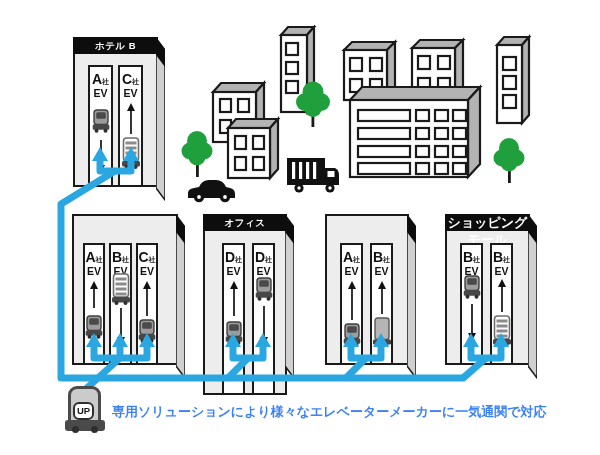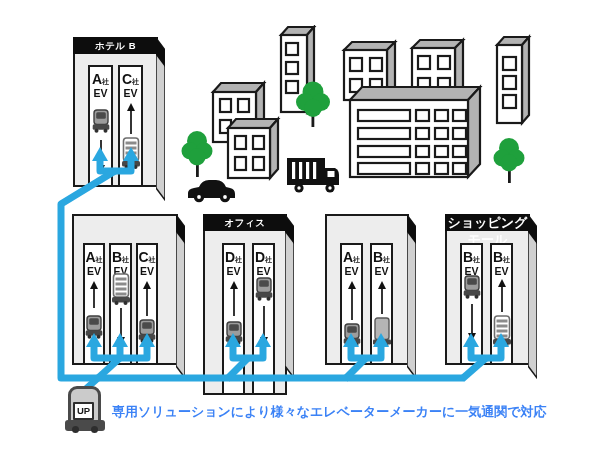--- a/index.html
+++ b/index.html
@@ -20,21 +20,21 @@
 
   
   #city,#bluenet{position:absolute;pointer-events:none;}
   #city{left:180px;top:25px;z-index:1;}
   #bluenet{left:0;top:0;z-index:5;}
 
   
   .up-robot{position:absolute;left:65px;top:386px;width:40px;z-index:6;}
   .up-body{position:relative;width:27px;height:31px;margin-left:3px;background:#cbcbcb;
            border:3.5px solid #4a4a4a;border-radius:9px 9px 2px 2px;}
-  .up-badge{position:absolute;left:2px;top:13px;background:#fff;border:2px solid #2e2e2e;border-radius:1px;
+  .up-badge{position:absolute;left:2px;top:13px;background:#fff;border:2px solid #2e2e2e;border-radius:6px;
             color:#1a1a1a;font-size:9.5px;font-weight:bold;line-height:1;padding:2px 2px;}
   .up-base{position:relative;width:40px;height:11px;margin-top:-3px;background:#4a4a4a;border-radius:3px;}
   .up-wheel{position:absolute;width:7px;height:7px;border-radius:50%;background:#2e2e2e;top:40px;}
   .up-wheel.w1{left:7px;} .up-wheel.w2{left:26px;}
 
   .caption{position:absolute;left:112px;top:403px;font-size:13px;font-weight:bold;color:#3b82f6;
            white-space:nowrap;z-index:6;}
 </style>
 </head>
 <body>

